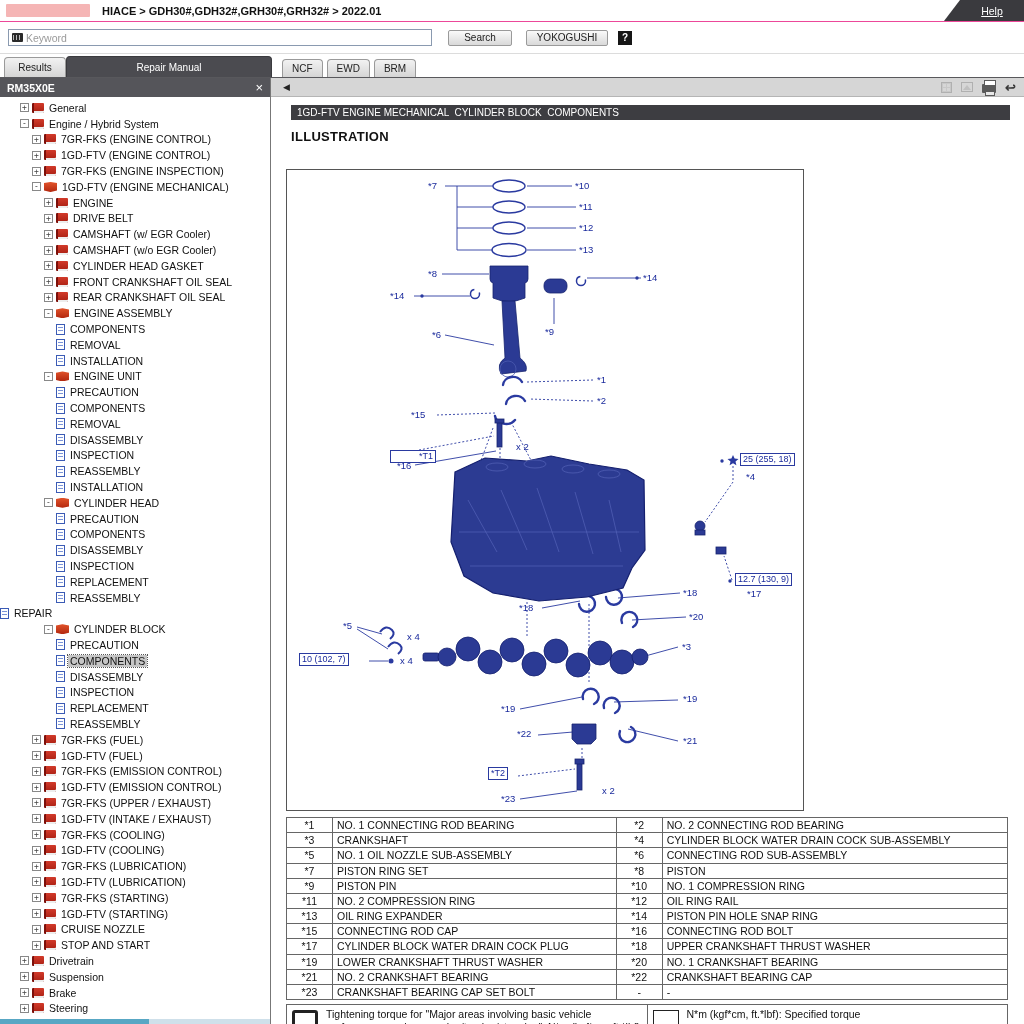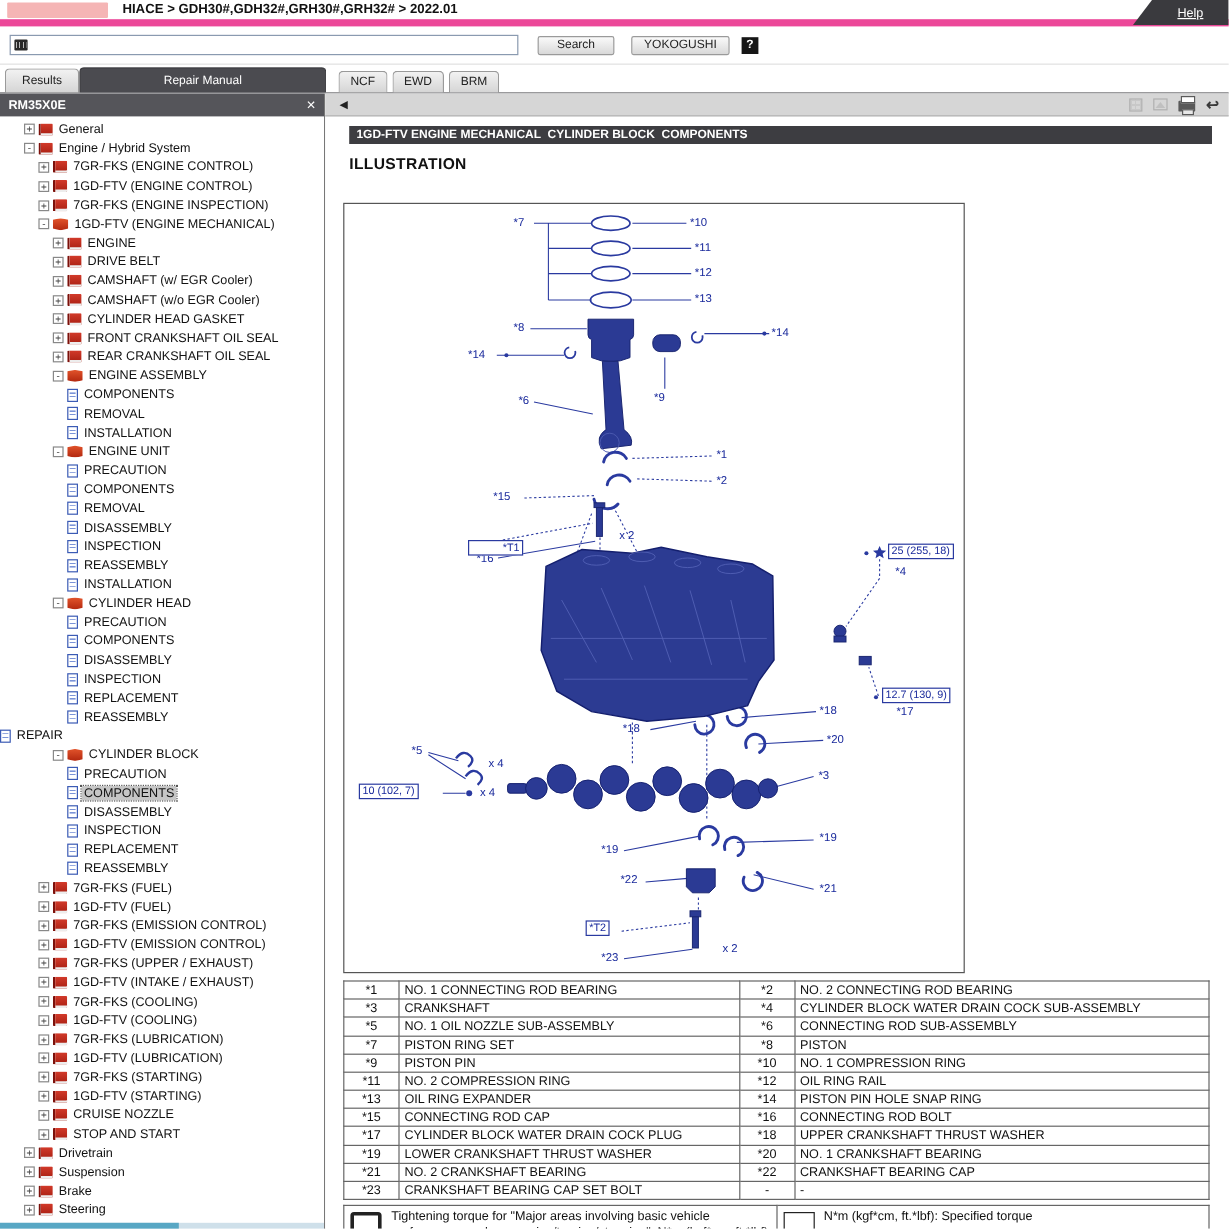--- a/index.html
+++ b/index.html
@@ -1,20 +1,20 @@
 <!DOCTYPE html>
 <html><head>
 <meta charset="utf-8">
 <style>
 *{box-sizing:border-box;margin:0;padding:0}
 html,body{width:1024px;height:1024px;overflow:hidden;background:#fff;
   font-family:"Liberation Sans",sans-serif;color:#111;position:relative}
 
 
-.top-bar{height:22px;display:flex;align-items:center;position:relative;border-bottom:6px solid #ec4899}
+.top-bar{height:22px;display:flex;align-items:center;position:relative;border-bottom:1px solid #ec4899}
 .logo-redact{width:84px;height:13px;background:#f5b5b5;margin-left:6px;border-radius:1px}
 .breadcrumb{font-size:11px;font-weight:bold;color:#111;margin-left:12px}
 .help-corner{position:absolute;top:0;right:0;width:80px;height:21px;background:#3a3a3e;
   clip-path:polygon(16px 0,100% 0,100% 100%,0 100%);color:#fff;font-size:10.5px;
   display:flex;align-items:center;justify-content:center;padding-left:16px;
   text-decoration:underline;cursor:pointer}
 
 
 .search-row{height:32px;display:flex;align-items:center;padding-left:8px;border-bottom:1px solid #dcdcdc}
 .kw-wrap{width:424px;height:17px;border:1px solid #8a9ab0;display:flex;align-items:center;background:#fff}
@@ -72,21 +72,21 @@
   background:repeating-linear-gradient(0deg,#c8c8c8 0 1px,transparent 1px 4px),
              repeating-linear-gradient(90deg,#c8c8c8 0 1px,transparent 1px 4px)}
 .image-icon{width:12px;height:10px;border:1px solid #b0b0b0;position:relative;cursor:pointer}
 .image-icon::after{content:"";position:absolute;bottom:1px;left:1px;border-left:4px solid transparent;
   border-right:4px solid transparent;border-bottom:5px solid #c0c0c0}
 .printer-icon{position:relative;width:14px;height:9px;background:#5a5a5a;border-radius:1px;margin-top:2px;cursor:pointer}
 .printer-icon::before{content:"";position:absolute;left:2px;top:-4px;width:10px;height:4px;background:#fff;border:1px solid #5a5a5a}
 .printer-icon::after{content:"";position:absolute;left:3px;bottom:-3px;width:8px;height:3px;background:#e8e8e8;border:1px solid #5a5a5a}
 .return-icon{font-size:13px;color:#3a3a3a;font-weight:bold;line-height:1;cursor:pointer}
 .ct-body{flex:1;padding:8px 14px 0 15px;overflow:hidden}
-.title-bar{margin-left:5px;background:#3d3d41;color:#fff;font-size:10px;font-weight:bold;
+.title-bar{margin-left:5px;background:#3d3d41;color:#fff;font-size:10px;font-weight:normal;
   padding:2px 6px;white-space:pre}
 .illus{margin:9px 0 25px 5px;font-size:13px;font-weight:bold;letter-spacing:.3px}
 
 
 .diagram-box{width:518px;height:642px;border:1px solid #555;position:relative;background:#fff}
 .dsvg{position:absolute;inset:0}
 .overlay{position:absolute;inset:0}
 .dlabel{position:absolute;font-size:9.5px;color:#1a2a9c;white-space:nowrap}
 .dlabel.boxed{border:1px solid #2a3aa0;background:#fff;font-size:9px;line-height:11px;padding:0 2px}
 
@@ -106,20 +106,21 @@
 
 <div class="top-bar">
   <div class="logo-redact"></div>
   <div class="breadcrumb">HIACE &gt; GDH30#,GDH32#,GRH30#,GRH32# &gt; 2022.01</div>
   <div class="help-corner">Help</div>
 </div>
 
 <div class="search-row">
   <div class="kw-wrap">
     <span class="kb-icon"></span>
+    <input class="kw-input" placeholder="Keyword" style="">
   </div>
   <button class="btn search">Search</button>
   <button class="btn yoko">YOKOGUSHI</button>
   <div class="qmark">?</div>
 </div>
 
 <div class="tab-row">
   <div class="tab results">Results</div>
   <div class="tab active">Repair Manual</div>
   <div class="tab small ncf">NCF</div>

